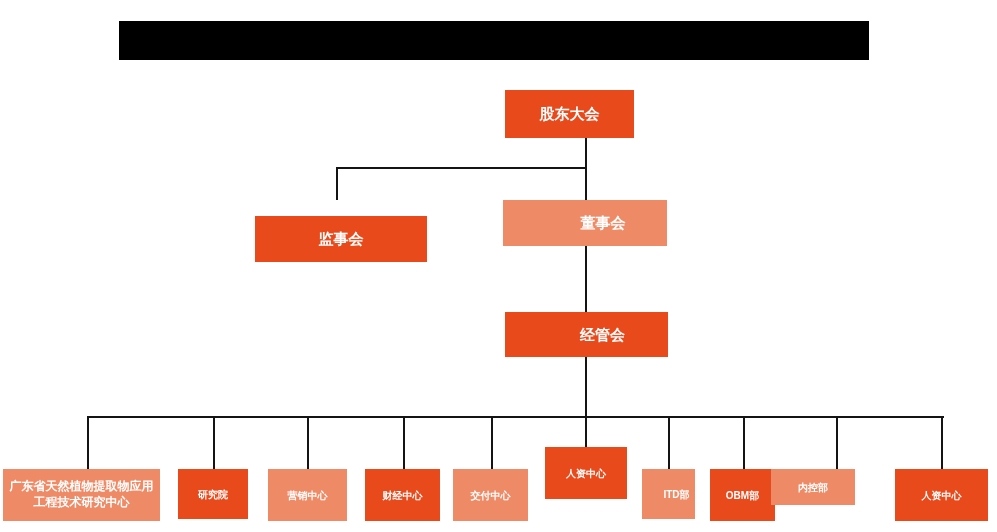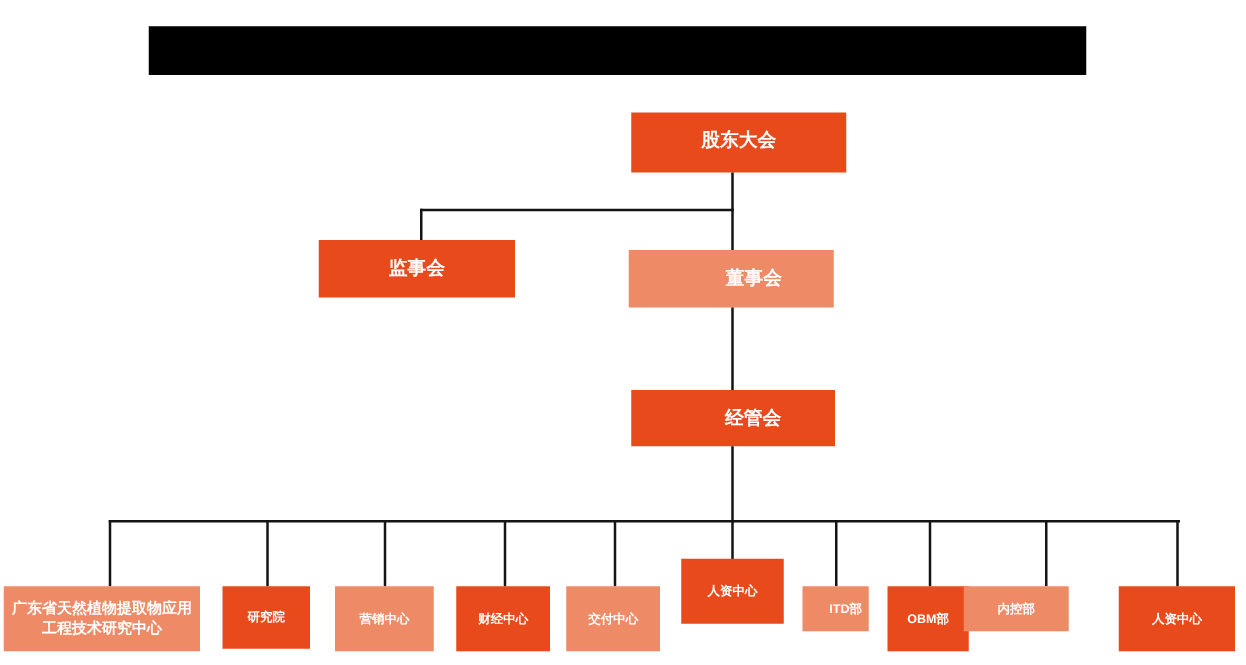--- a/index.html
+++ b/index.html
@@ -48,30 +48,30 @@
   .line.v { width: 2px; }
   .line.h { height: 2px; }
 </style>
 </head>
 <body>
 
 <div class="canvas">
 
   <div class="redacted-bar" style="left:119px; top:21px; width:750px; height:39px;"></div>
 
-  <div class="node primary" style="left:505px; top:90px; width:172px; height:48px;font-family:Liberation Mono, monospace;">
+  <div class="node primary" style="left:505px; top:90px; width:129px; height:48px;">
     <span>股东大会</span>
   </div>
 
   <div class="line v" style="left:585px; top:138px; height:30px;"></div>
   <div class="line h" style="left:336px; top:167px; width:251px;"></div>
   <div class="line v" style="left:336px; top:167px; height:33px;"></div>
   <div class="line v" style="left:585px; top:167px; height:33px;"></div>
 
-  <div class="node primary" style="left:255px; top:192px; width:157px; height:46px;">
+  <div class="node primary" style="left:255px; top:216px; width:172px; height:46px;">
     <span>监事会</span>
   </div>
   <div class="node secondary" style="left:503px; top:200px; width:164px; height:46px;padding-left:36px;">
     <span>董事会</span>
   </div>
 
   <div class="line v" style="left:585px; top:246px; height:66px;"></div>
 
   <div class="node primary" style="left:505px; top:312px; width:163px; height:45px;padding-left:32px;">
     <span>经管会</span>
@@ -103,21 +103,21 @@
   </div>
   <div class="node primary dept" style="left:365px; top:469px; width:75px; height:52px;">
     <span>财经中心</span>
   </div>
   <div class="node secondary dept" style="left:453px; top:469px; width:75px; height:52px;">
     <span>交付中心</span>
   </div>
   <div class="node primary dept" style="left:545px; top:447px; width:82px; height:52px;">
     <span>人资中心</span>
   </div>
-  <div class="node secondary dept" style="left:642px; top:469px; width:53px; height:36px;padding-left:16px;">
+  <div class="node secondary dept" style="left:642px; top:469px; width:53px; height:50px;padding-left:16px;">
     <span>ITD部</span>
   </div>
   <div class="node primary dept" style="left:710px; top:469px; width:65px; height:52px;">
     <span>OBM部</span>
   </div>
   <div class="node secondary dept" style="left:771px; top:469px; width:84px; height:36px;">
     <span>内控部</span>
   </div>
   <div class="node primary dept" style="left:895px; top:469px; width:93px; height:52px;">
     <span>人资中心</span>

